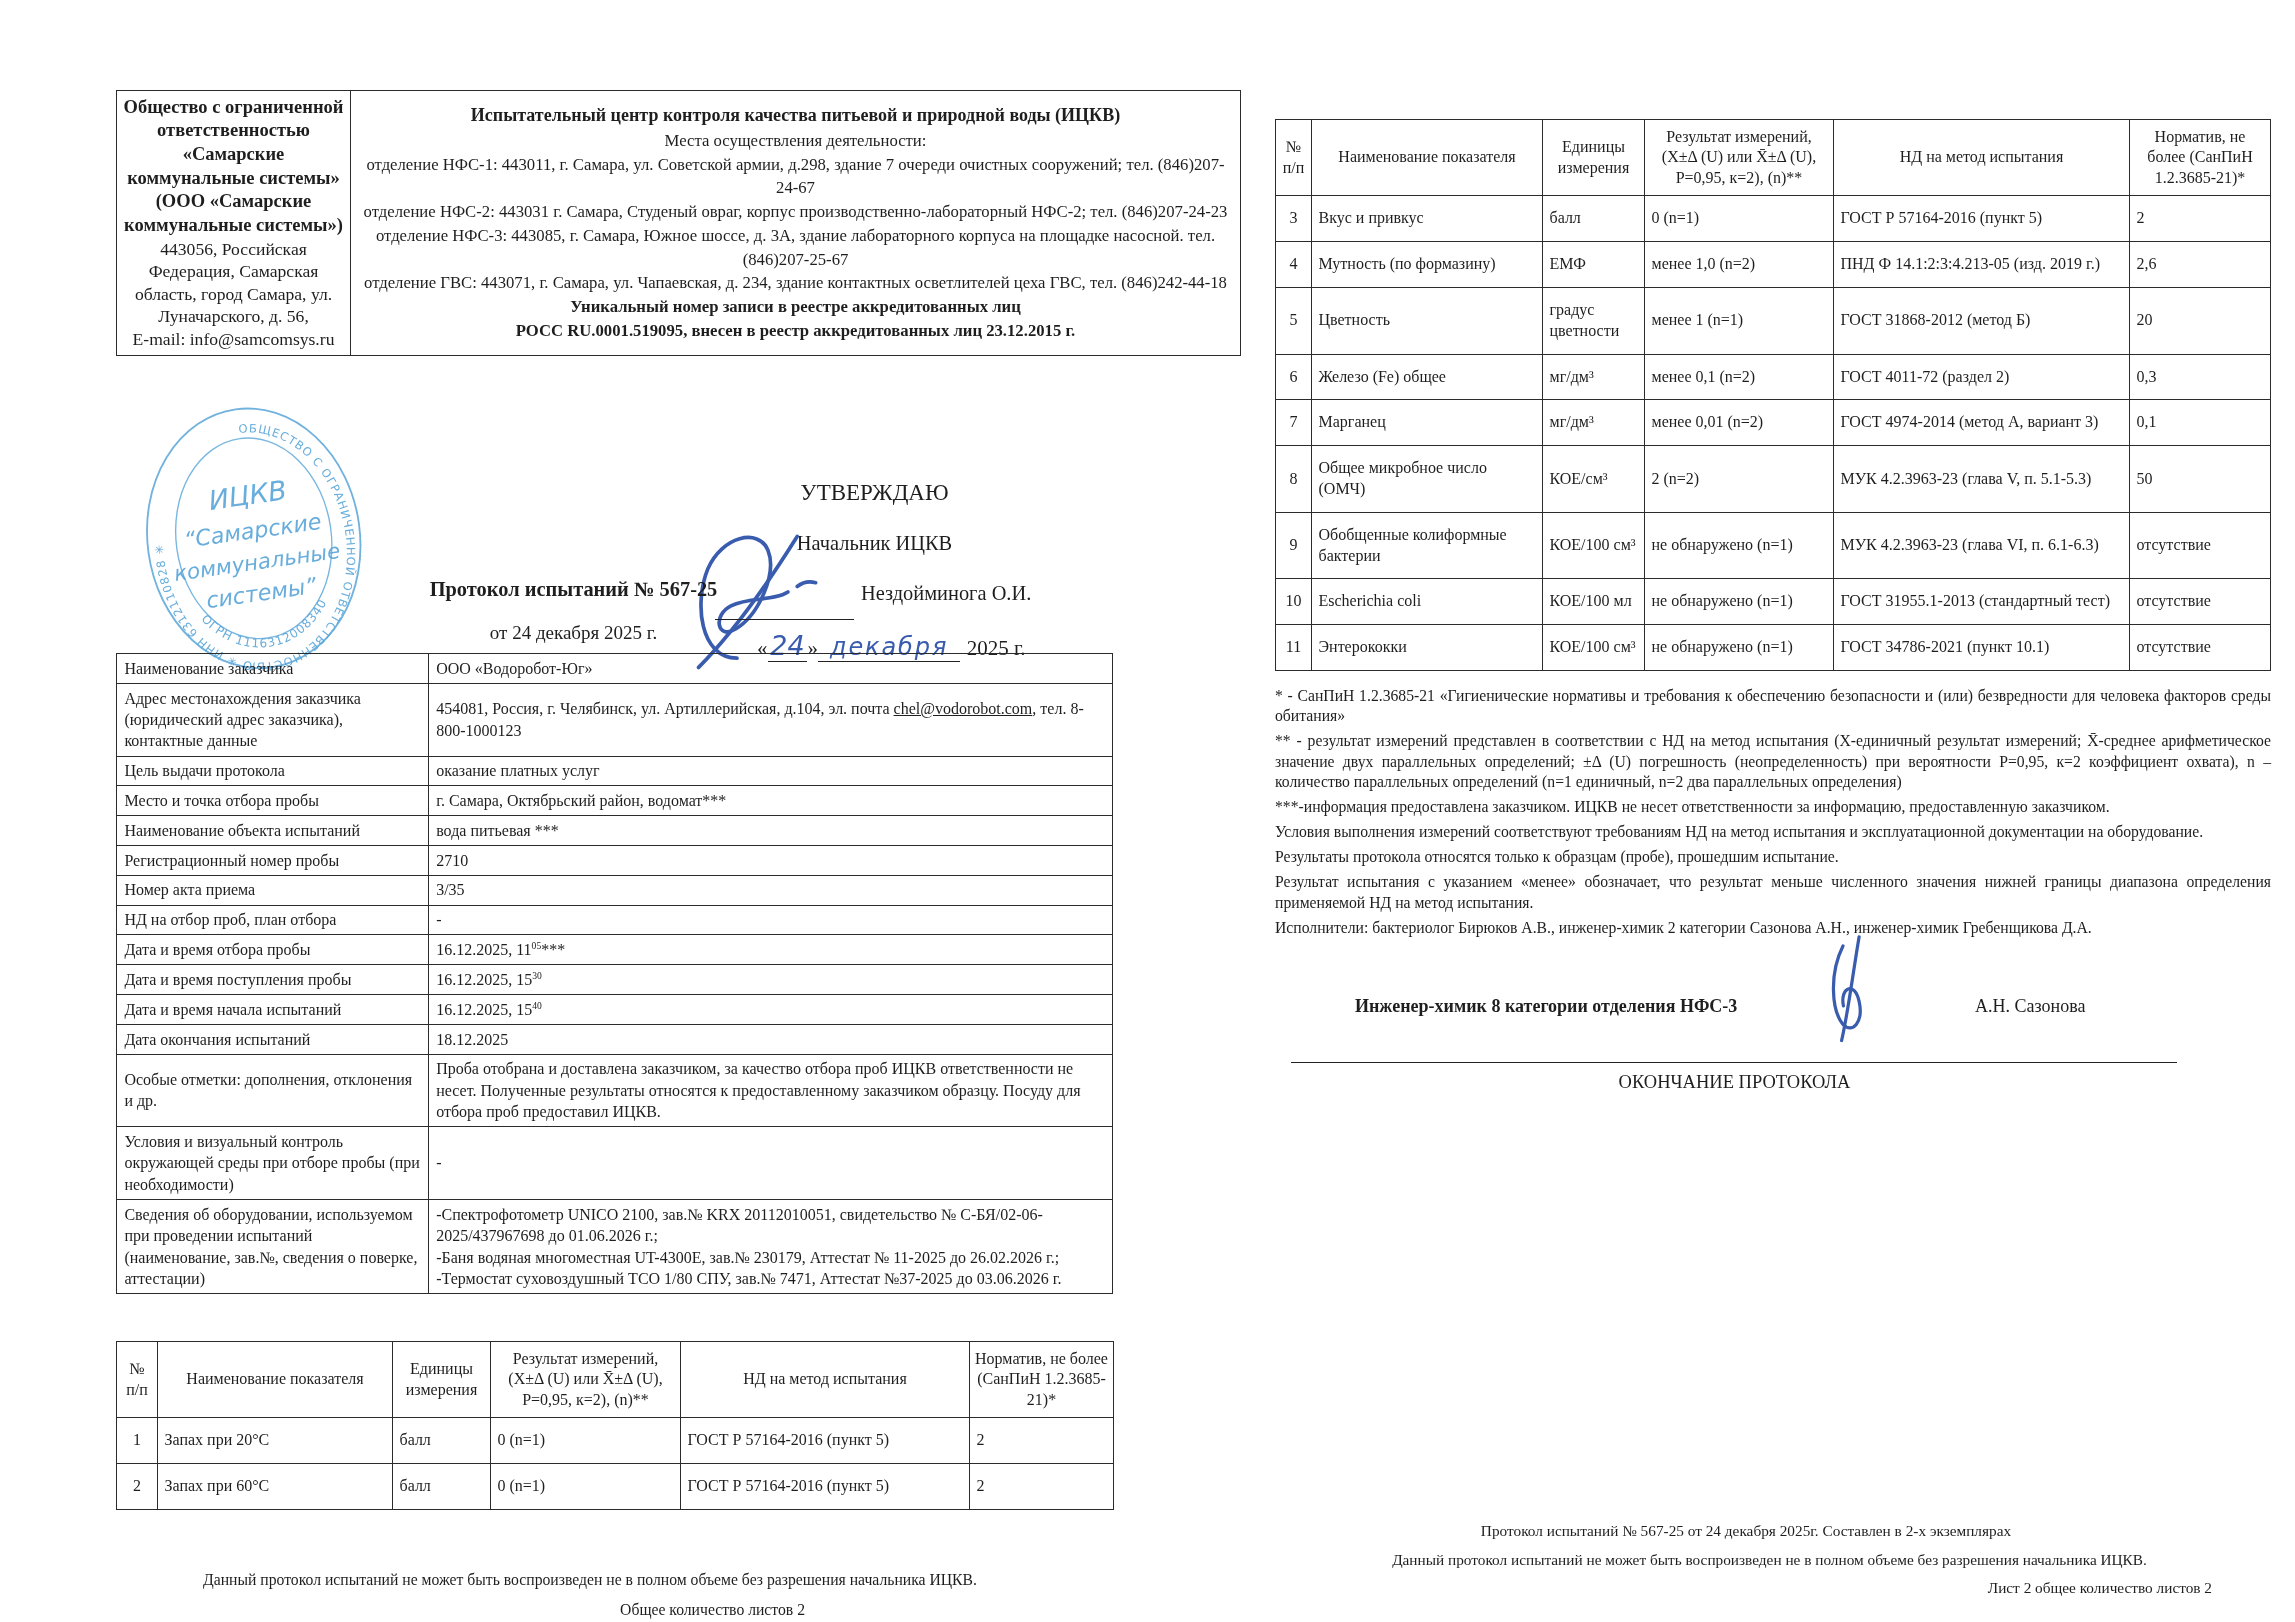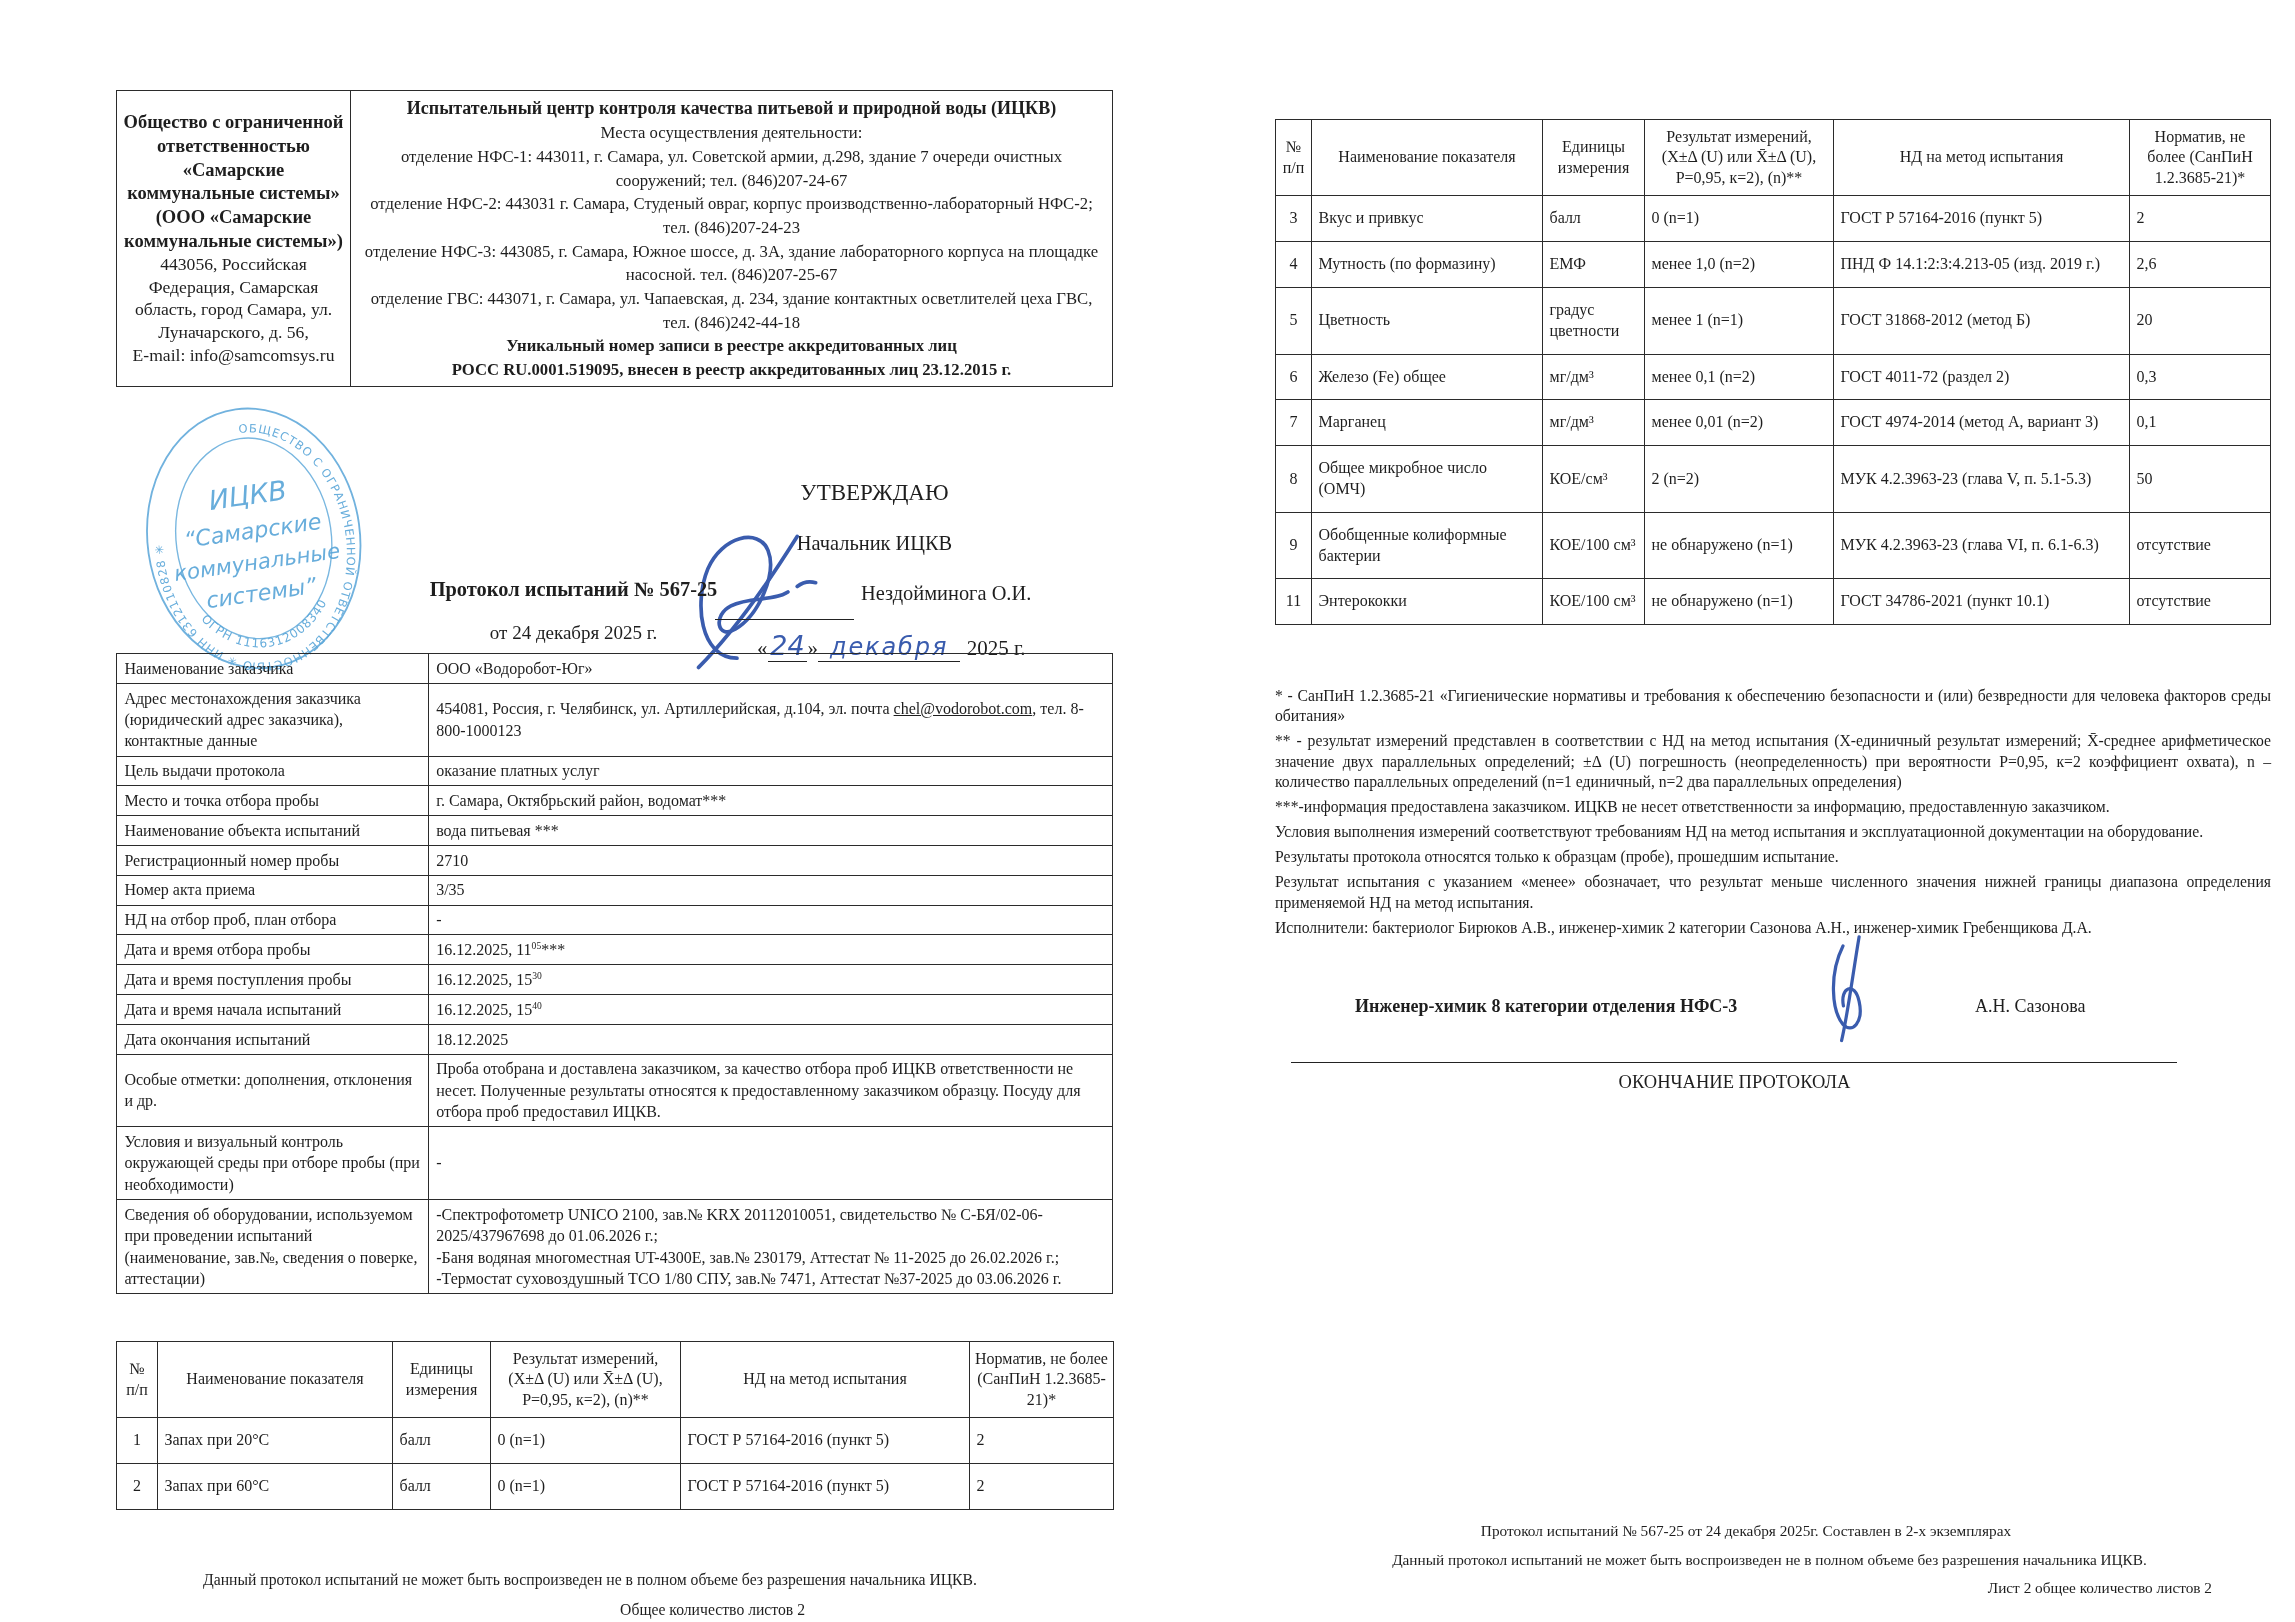--- a/index.html
+++ b/index.html
@@ -1,20 +1,20 @@
 <!DOCTYPE html>
 <html style="font-size:7.4px"><head>
 <meta charset="utf-8">
 <style>
   html,body{margin:0;padding:0;background:#e9e9e9;}
   #canvas{position:relative;width:2295px;height:1623px;background:#ffffff;overflow:hidden;
           font-family:"Liberation Serif","DejaVu Serif",serif;color:#1e1e1e;}
   
   table{border-collapse:collapse;}
-  #letterhead{position:absolute;left:116px;top:90px;width:997px;table-layout:fixed;}
+  #letterhead{position:absolute;left:116px;top:90px;width:1125px;table-layout:fixed;}
   #letterhead td{border:1.4px solid #2b2b2b;vertical-align:middle;padding:4.6px 6.5px;text-align:center;}
   #letterhead .org-cell{width:220px;font-size:17.6px;line-height:1.28;}
   #letterhead .org-cell .b{font-weight:bold;font-size:18.5px;}
   #letterhead .icc-cell{font-size:16.7px;line-height:1.42;}
   #letterhead .icc-cell .t{font-weight:bold;font-size:18px;}
   #letterhead .icc-cell .b{font-weight:bold;}
   
   #stamp{position:absolute;left:142px;top:403px;transform:rotate(-8deg);}
   
   .abs{position:absolute;}
@@ -306,20 +306,28 @@
     </tr>
     <tr>
       <td class="c">9</td>
       <td>Обобщенные колиформные бактерии</td>
       <td>КОЕ/100 см³</td>
       <td>не обнаружено (n=1)</td>
       <td>МУК 4.2.3963-23 (глава VI, п. 6.1-6.3)</td>
       <td>отсутствие</td>
     </tr>
     <tr>
+      <td class="c">10</td>
+      <td>Escherichia coli</td>
+      <td>КОЕ/100 мл</td>
+      <td>не обнаружено (n=1)</td>
+      <td>ГОСТ 31955.1-2013 (стандартный тест)</td>
+      <td>отсутствие</td>
+    </tr>
+    <tr>
       <td class="c">11</td>
       <td>Энтерококки</td>
       <td>КОЕ/100 см³</td>
       <td>не обнаружено (n=1)</td>
       <td>ГОСТ 34786-2021 (пункт 10.1)</td>
       <td>отсутствие</td>
     </tr>
   </tbody>
     </table>
 

